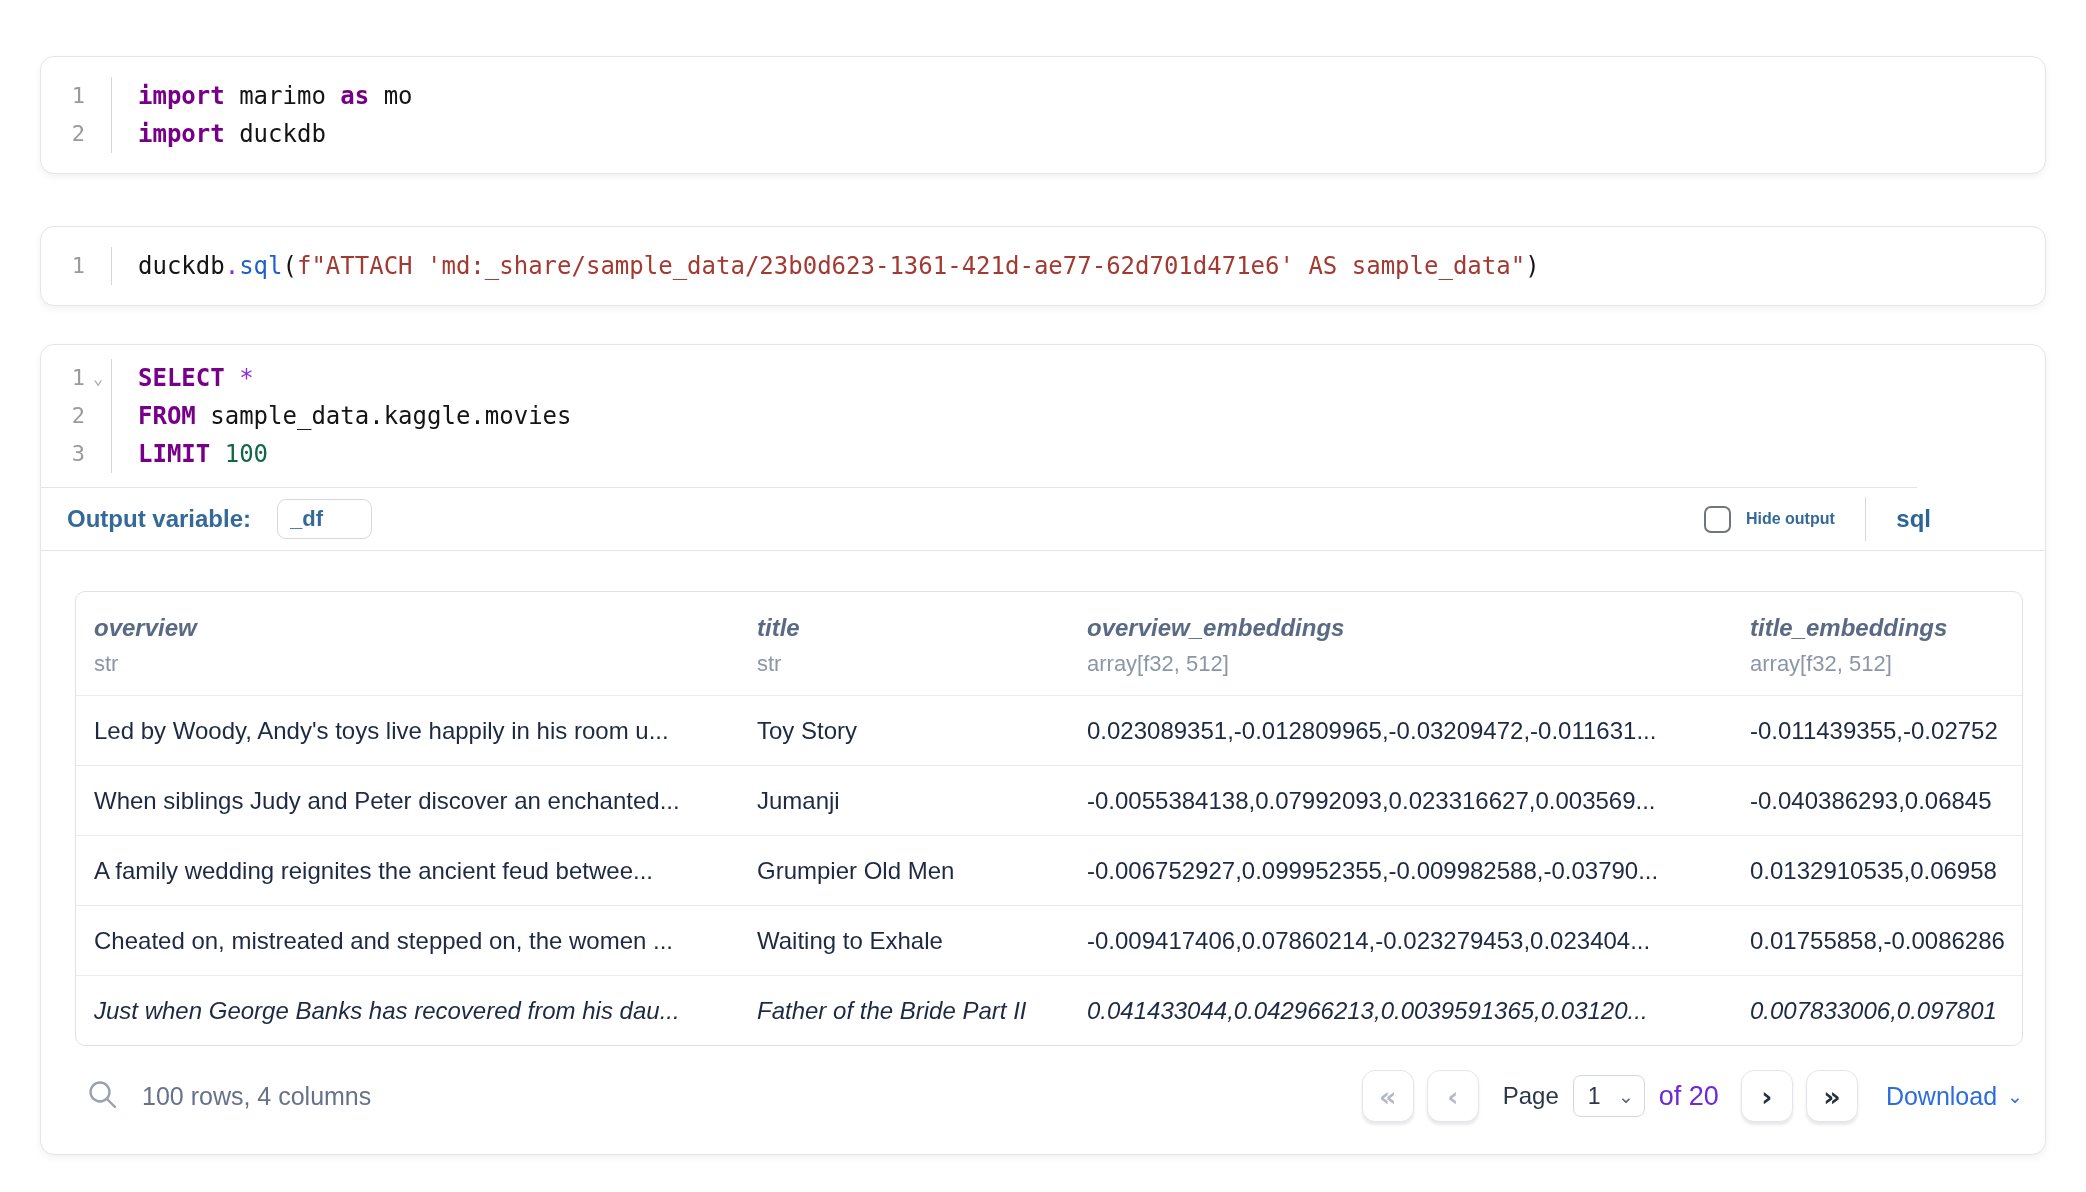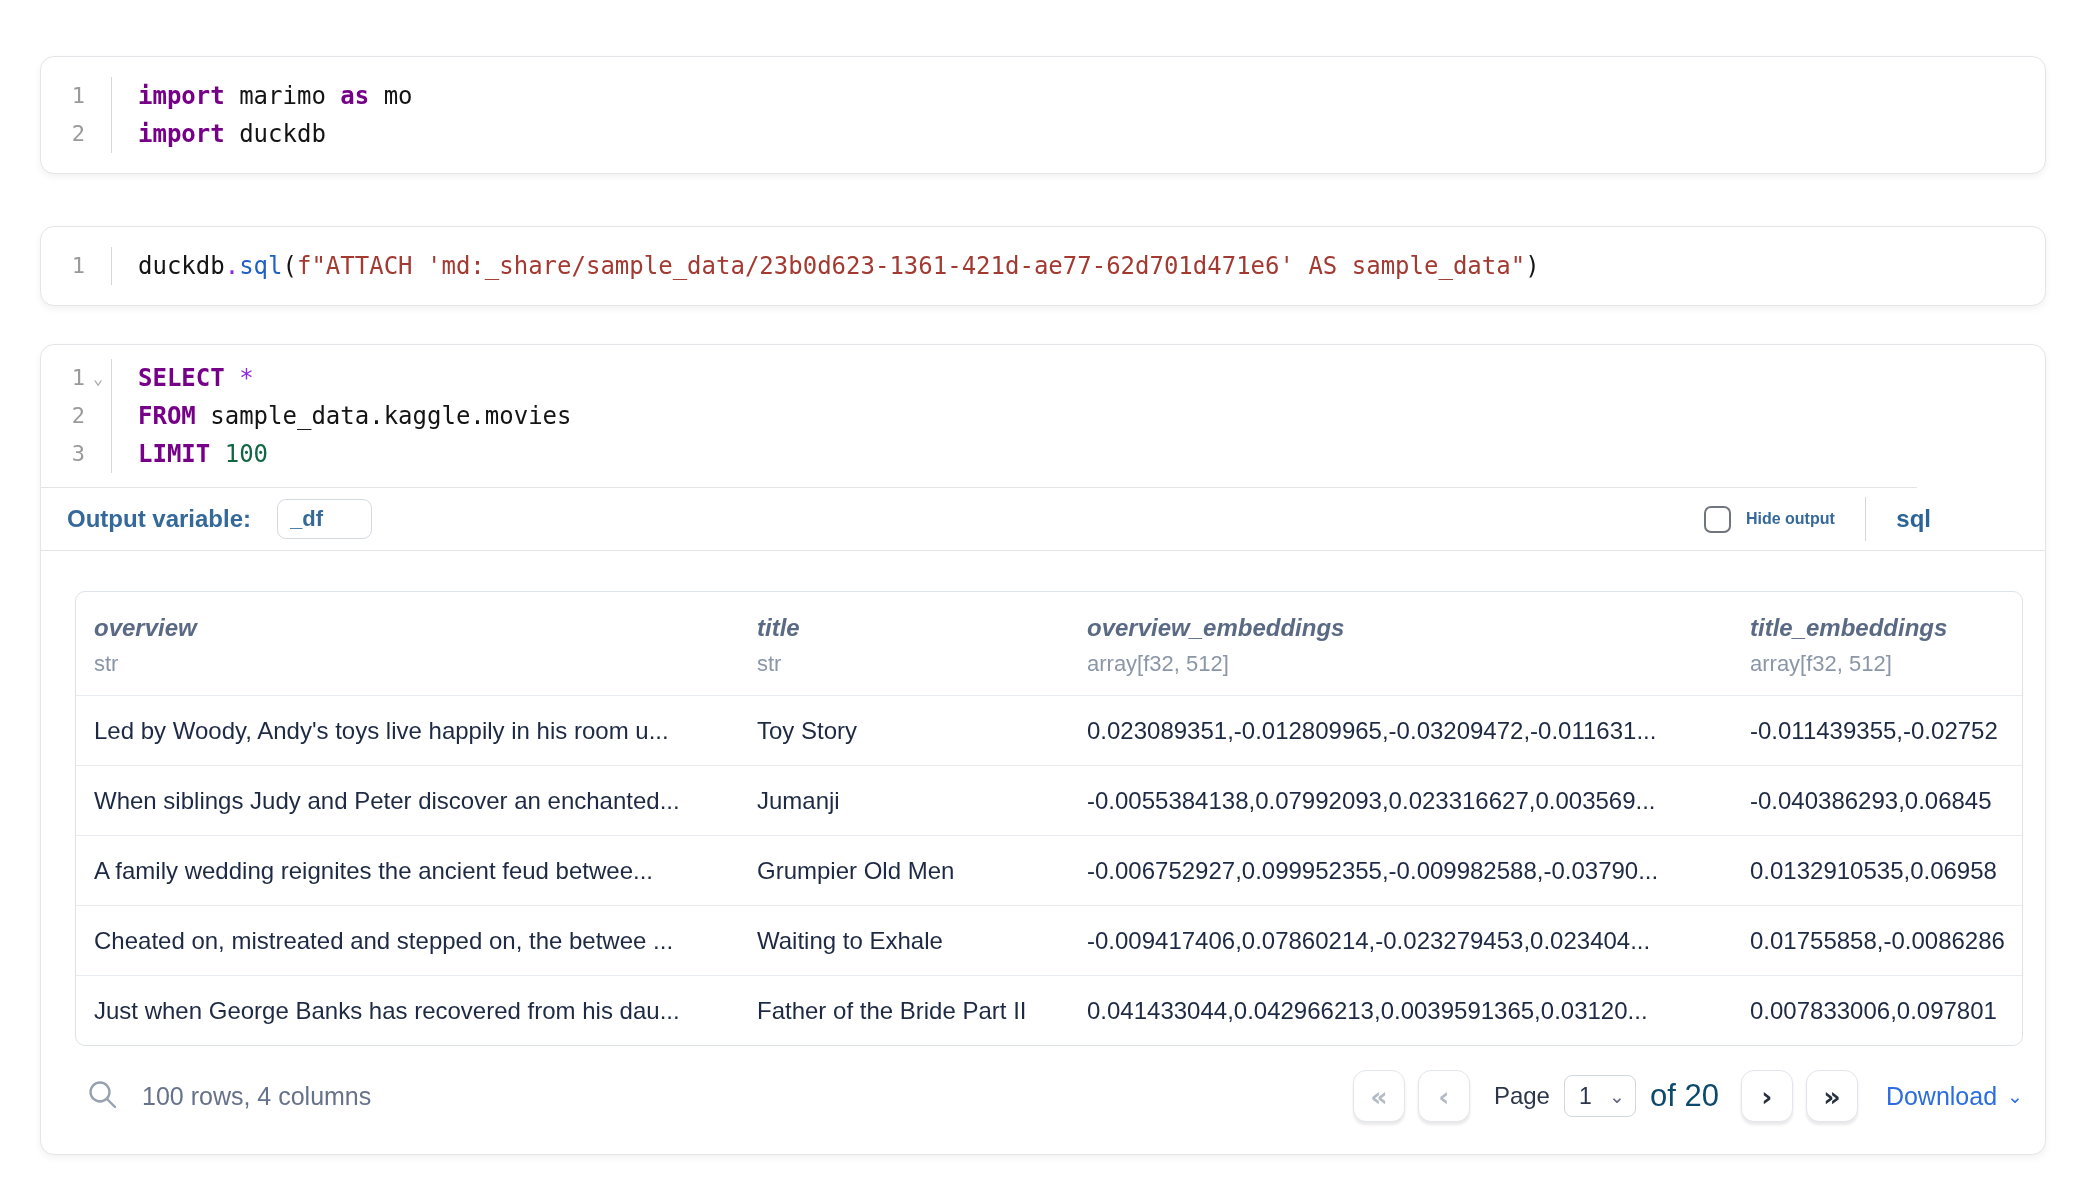--- a/index.html
+++ b/index.html
@@ -62,21 +62,21 @@
   .output-area { padding: 40px 22px 0 34px; }
   .table-card {
     border:1px solid #dde2e9; border-radius:10px; overflow:hidden; background:#fff;
   }
   .tgrid { display:grid; grid-template-columns: 663px 330px 663px minmax(0,1fr); }
   .th { padding: 22px 0 18px 18px; overflow:hidden; white-space:nowrap; }
   .col-name { display:block; font-size:24px; font-weight:bold; color:#5b6a84;font-style:italic; }
   .col-type { display:block; margin-top:9px; font-size:22px; color:#8b96a7; }
   .thead { border-bottom:1px solid #e7ebf1; }
   .tr { border-bottom:1px solid #e7ebf1; }
-  .tr:last-child { border-bottom:none; }
+  .tr:last-child { border-bottom:none;font-style:italic; }
   .td {
     height:69px; display:flex; align-items:center; padding-left:18px;
     font-size:24px; color:#1e2a44; white-space:nowrap; overflow:hidden;
   }
 
   
   .table-footer { display:flex; align-items:center; height:56px; margin:22px 0 30px 0; }
   .search-btn { background:none; border:none; cursor:pointer; width:40px; height:40px; margin-left:8px; padding:0; }
   .summary { margin-left:19px; font-size:25px; color:#66728a; }
   .pager { margin-left:auto; display:flex; align-items:center; }
@@ -91,21 +91,21 @@
   .pg-btn.disabled { color:#b3bac6; }
   .pg-btn.enabled  { color:#27303f; }
   .pg-btn + .pg-btn { margin-left:13px; }
   .page-label { margin:0 14px 0 24px; font-size:24px; color:#2b3648; }
   .page-select {
     width:72px; height:42px; border:1.5px solid #d1d7e0; border-radius:8px;
     display:flex; align-items:center; padding:0 10px 0 14px; cursor:pointer; background:#fff;
   }
   .page-select .val { font-size:23px; color:#2b3648; flex:1; }
   .chev { font-size:19px; color:#5b6575; line-height:1; }
-  .of-label { margin:0 22px 0 14px; font-size:31px; color:#0c4a6e; }
+  .of-label { margin:0 22px 0 14px; font-size:27px; color:#6d28d9; }
   .download { margin-left:28px; display:flex; align-items:center; cursor:pointer; }
   .download-label { font-size:25px; color:#2b6ce0; }
   .download .chev { color:#2b6ce0; margin-left:10px; }
 </style>
 </head>
 <body>
 
 <div class="page">
 
   <section class="cell">
@@ -176,21 +176,21 @@
               <div class="td">-0.0055384138,0.07992093,0.023316627,0.003569...</div>
               <div class="td">-0.040386293,0.06845</div>
             </div>
             <div class="tr tgrid">
               <div class="td">A family wedding reignites the ancient feud betwee...</div>
               <div class="td">Grumpier Old Men</div>
               <div class="td">-0.006752927,0.099952355,-0.009982588,-0.03790...</div>
               <div class="td">0.0132910535,0.06958</div>
             </div>
             <div class="tr tgrid">
-              <div class="td">Cheated on, mistreated and stepped on, the betwee ...</div>
+              <div class="td">Cheated on, mistreated and stepped on, the women ...</div>
               <div class="td">Waiting to Exhale</div>
               <div class="td">-0.009417406,0.07860214,-0.023279453,0.023404...</div>
               <div class="td">0.01755858,-0.0086286</div>
             </div>
             <div class="tr tgrid">
               <div class="td">Just when George Banks has recovered from his dau...</div>
               <div class="td">Father of the Bride Part II</div>
               <div class="td">0.041433044,0.042966213,0.0039591365,0.03120...</div>
               <div class="td">0.007833006,0.097801</div>
             </div>

